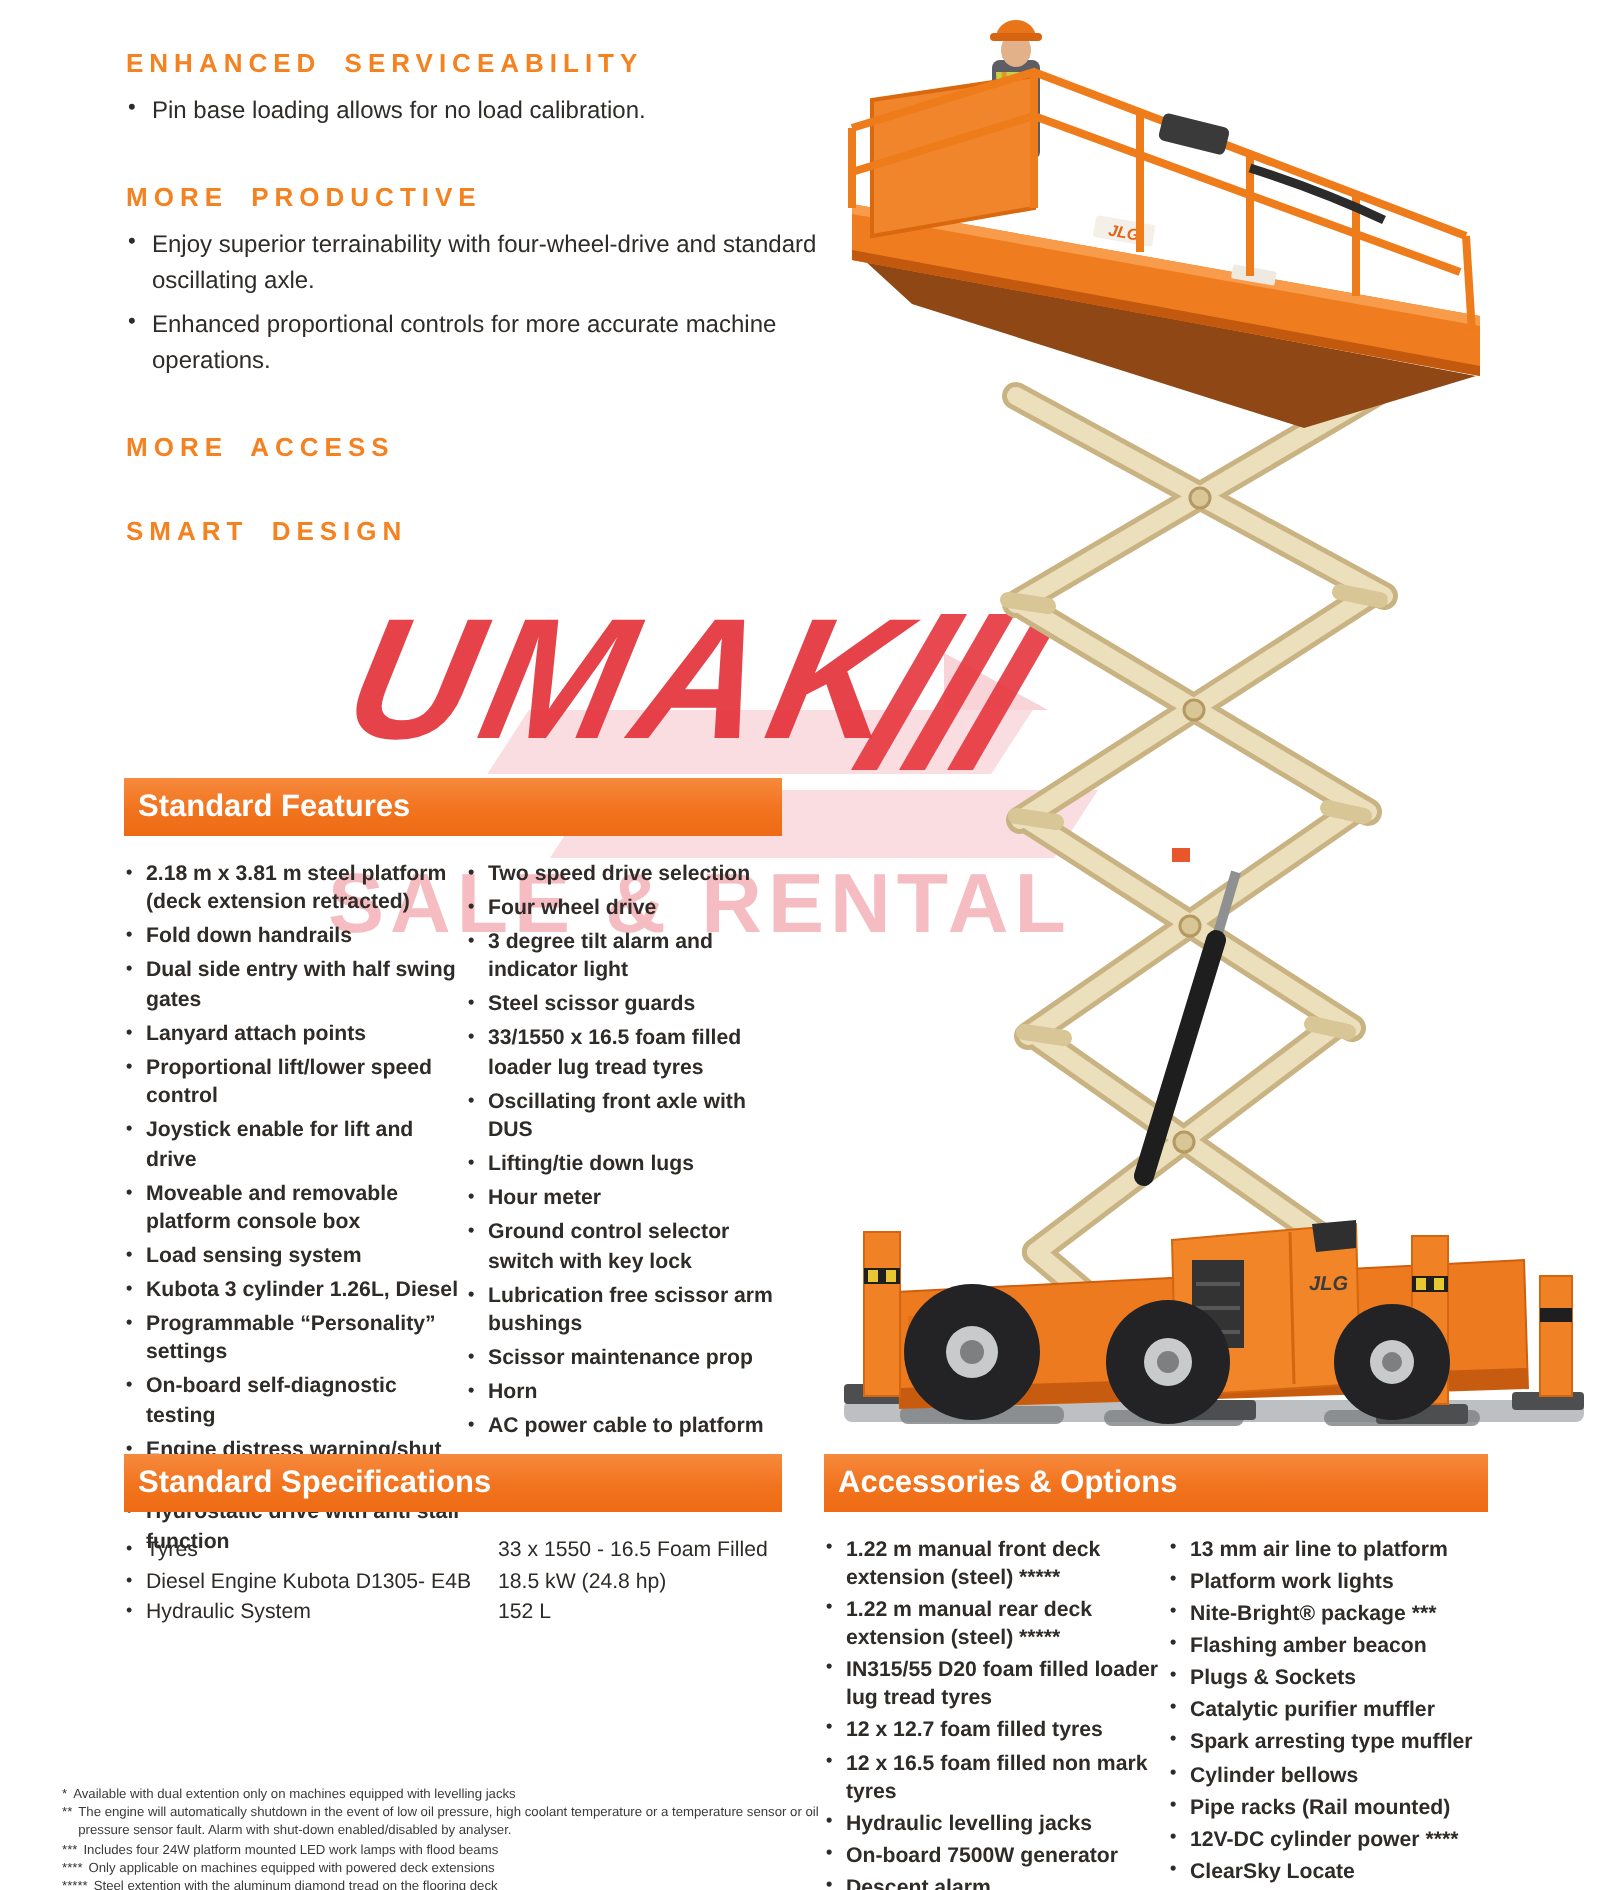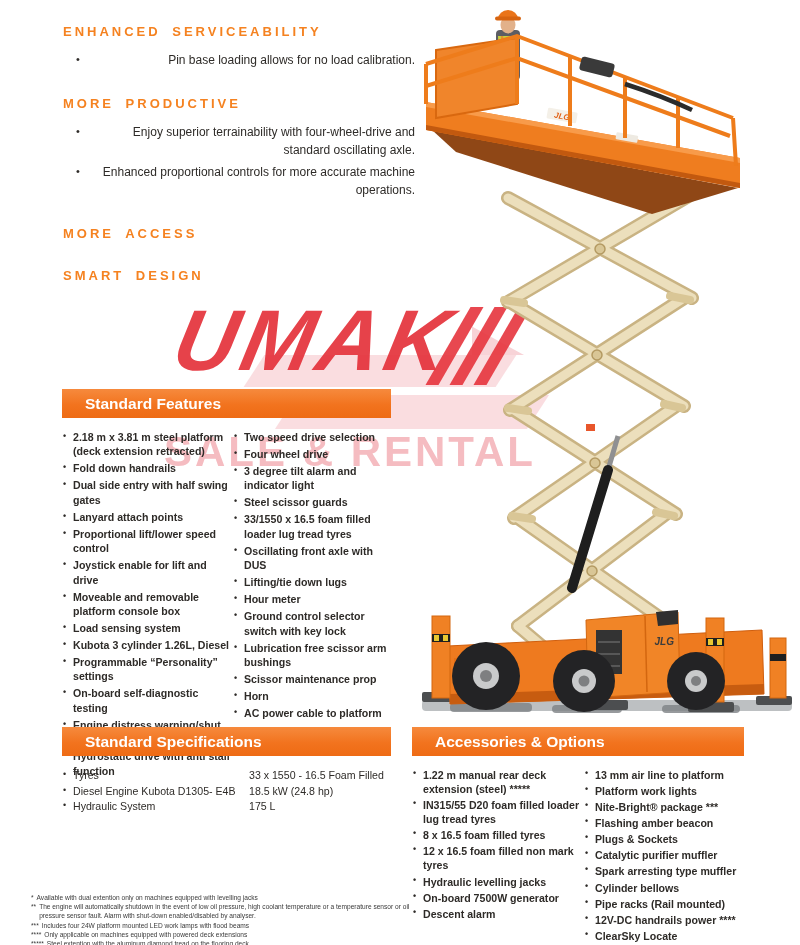--- a/index.html
+++ b/index.html
@@ -23,26 +23,26 @@
             clip-path:polygon(0 35%,100% 100%,0 100%);}
 
   
   .lift{position:absolute;left:420px;top:0;width:380px;height:720px;z-index:2;}
 
   
   .intro-wrap{position:absolute;left:63px;top:24px;width:364px;z-index:3;}
   .intro{margin:0 0 27px 0;}
   .intro h2{margin:0 0 7px 0;font-size:13px;font-weight:bold;letter-spacing:3px;word-spacing:5px;
             color:var(--heading_orange,#f58220);}
-  ul.blist{list-style:none;margin:12px;padding:0;text-align:right;}
+  ul.blist{list-style:none;margin:0;padding:0;}
   ul.blist li{position:relative;padding-left:13px;margin:0 0 3px 0;font-size:12px;line-height:1.52;}
   ul.blist li::before{content:"\2022";position:absolute;left:1px;top:0;font-size:11px;color:#2e2b28;}
 
   
-  .bar{height:29px;line-height:29px;padding-left:23px;color:#fff;font-size:15.5px;font-weight:bold;
+  .bar{height:29px;line-height:29px;padding-left:7px;color:#fff;font-size:15.5px;font-weight:bold;
        background:linear-gradient(180deg,#f68a3d 0%,var(--accent_orange,#f2731e) 55%,#ee6b14 100%);}
 
   
   .features{position:absolute;left:62px;top:389px;width:329px;z-index:3;}
   .specs{position:absolute;left:62px;top:727px;width:329px;z-index:3;}
   .accessories{position:absolute;left:412px;top:727px;width:332px;z-index:3;}
   .cols{display:flex;margin-top:12px;}
   .features .c1{width:171px;} .features .c2{flex:1;}
   .accessories .c1{width:172px;} .accessories .c2{flex:1;}
   ul.slist{list-style:none;margin:0;padding:0;}
@@ -285,50 +285,51 @@
         </li>
 
         <li>
           <span class="spec-label">Diesel Engine Kubota D1305- E4B</span>
           <span class="spec-value">18.5 kW (24.8 hp)</span>
         </li>
 
 
         <li>
           <span class="spec-label">Hydraulic System</span>
-          <span class="spec-value">175 L</span>
+          <span class="spec-value">152 L</span>
         </li>
       </ul>
   </div>
 
   <div class="accessories">
     <div class="bar">Accessories &amp; Options</div>
     <div class="cols">
       <ul class="slist c1">
 
+      <li>1.22 m manual front deck extension (steel) *****</li>
           <li>1.22 m manual rear deck extension (steel) *****</li>
           <li>IN315/55 D20 foam filled loader lug tread tyres</li>
-          <li>8 x 16.5 foam filled tyres</li>
+          <li>12 x 12.7 foam filled tyres</li>
           <li>12 x 16.5 foam filled non mark tyres</li>
           <li>Hydraulic levelling jacks</li>
           <li>On-board 7500W generator</li>
           <li>Descent alarm</li>
         </ul>
       <ul class="slist c2">
 
       <li>13 mm air line to platform</li>
           <li>Platform work lights</li>
           <li>Nite-Bright® package ***</li>
           <li>Flashing amber beacon</li>
           <li>Plugs &amp; Sockets</li>
           <li>Catalytic purifier muffler</li>
           <li>Spark arresting type muffler</li>
           <li>Cylinder bellows</li>
           <li>Pipe racks (Rail mounted)</li>
-          <li>12V-DC handrails power ****</li>
+          <li>12V-DC cylinder power ****</li>
           <li>ClearSky Locate</li>
           <li>ClearSky CAN</li>
         </ul>
     </div>
   </div>
 
   <div class="footnotes">
 
       <div class="fn">
         <span class="fn-stars">*</span>

